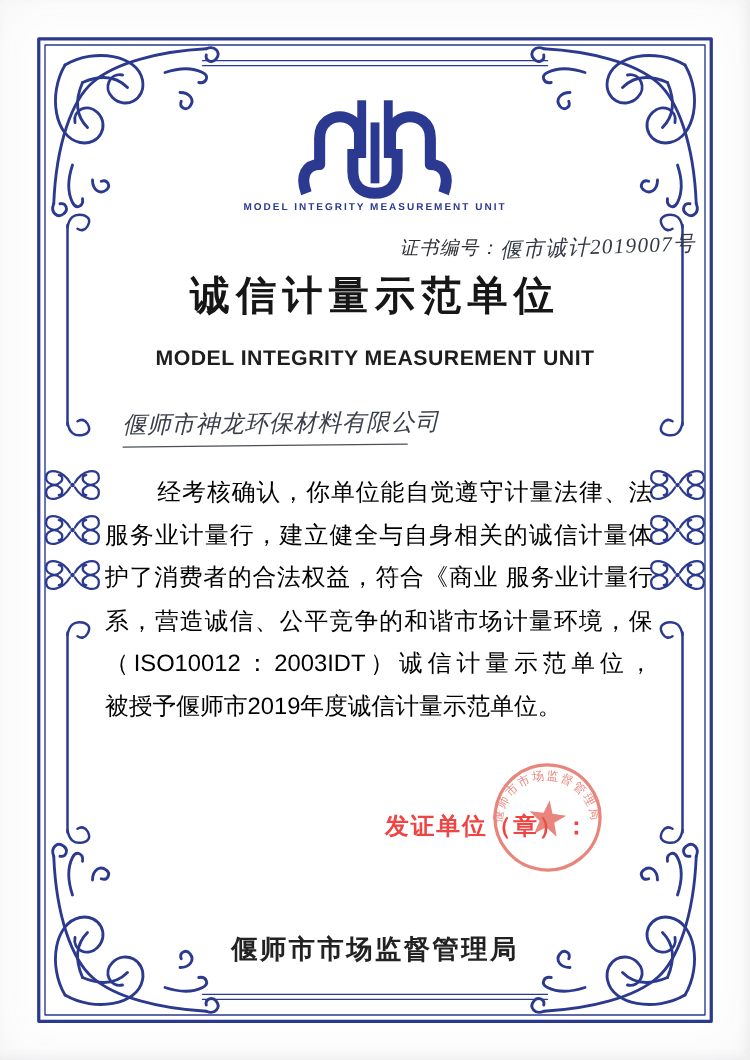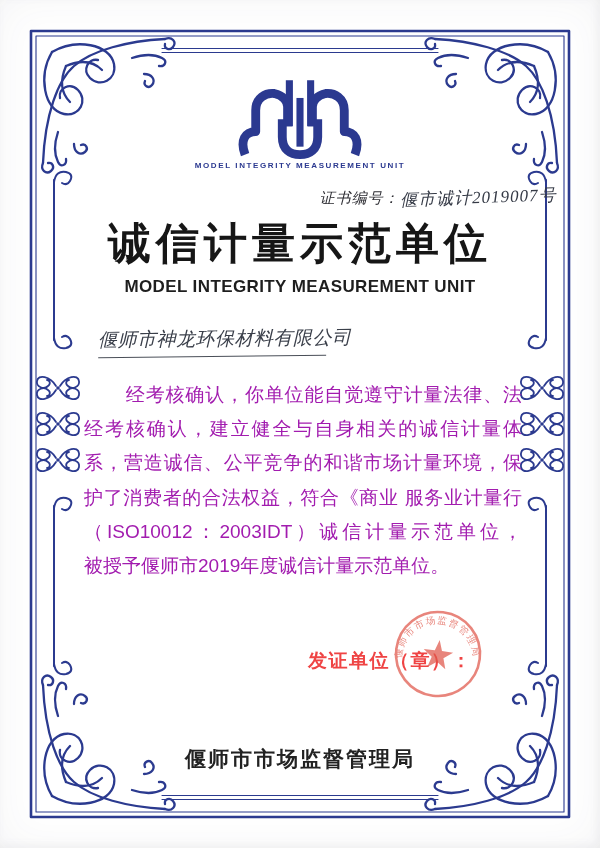--- a/index.html
+++ b/index.html
@@ -20,35 +20,35 @@
   
   #cert-no{right:44px;top:186px;font-size:15px;color:#2d2d33;white-space:nowrap;}
   #cert-no .label{font-family:"Liberation Serif",serif;font-style:italic;letter-spacing:1px;margin-top:41px;}
   #cert-no .value{
     font-family:"Liberation Serif",serif;font-style:italic;font-size:17px;color:#353a46;
     display:inline-block;transform:rotate(-2deg);letter-spacing:1px;
   }
   
   #title-zh{
     left:0;right:0;top:215px;text-align:center;color:#161616;
-    font-family:"Liberation Serif",serif;font-weight:bold;font-size:43px;letter-spacing:5px;
+    font-family:"Liberation Serif",serif;font-weight:bold;font-size:32px;letter-spacing:5px;
   }
   #title-en{
     left:0;right:0;top:277px;text-align:center;color:#1e1e1e;
     font-weight:bold;font-size:17px;letter-spacing:.4px;
   }
   
   #awardee{
     left:98px;top:326px;width:228px;color:#3a3f4a;
     font-family:"Liberation Serif",serif;font-style:italic;font-size:19px;letter-spacing:.5px;
     border-bottom:1.5px solid #4a4f58;padding-bottom:4px;transform:rotate(-.6deg);
     white-space:nowrap;
   }
   
-  #body-text{left:84px;top:378px;width:438px;color:#a21caf;font-size:19px;}
+  #body-text{left:84px;top:378px;width:438px;color:#000000;font-size:19px;}
   .body-line{height:34.2px;line-height:34.2px;text-align:justify;text-align-last:justify;white-space:nowrap;}
   .body-line.first{padding-left:2.2em;}
   .body-line.last{text-align:right;text-align-last:left;}
   
   #issuer-line{left:308px;top:648px;font-size:19px;font-weight:700;color:#ef4444;letter-spacing:1.5px;}
   #seal-svg{position:absolute;left:390px;top:604px;width:96px;height:100px;opacity:.72;}
   
   #footer-org{
     left:0;right:0;top:745px;text-align:center;color:#222;
     font-weight:bold;font-size:21px;letter-spacing:2px;
@@ -143,23 +143,23 @@
     <span class="label">证书编号：</span><span class="value">偃市诚计2019007号</span>
   </div>
 
   <div id="title-zh" class="abs">诚信计量示范单位</div>
   <div id="title-en" class="abs">MODEL INTEGRITY MEASUREMENT UNIT</div>
 
   <div id="awardee" class="abs">偃师市神龙环保材料有限公司</div>
 
   <div id="body-text" class="abs">
     <div class="body-line first">经考核确认，你单位能自觉遵守计量法律、法</div>
-    <div class="body-line">经考核确认，建立健全与自身相关的诚信计量体</div>
+    <div class="body-line">服务业计量行，建立健全与自身相关的诚信计量体</div>
+    <div class="body-line">护了消费者的合法权益，符合《商业 服务业计量行</div>
     <div class="body-line">系，营造诚信、公平竞争的和谐市场计量环境，保</div>
-    <div class="body-line">护了消费者的合法权益，符合《商业 服务业计量行</div>
     <div class="body-line">（ISO10012：2003IDT）诚信计量示范单位，</div>
     <div class="body-line last">被授予偃师市2019年度诚信计量示范单位。</div>
   </div>
 
   <div id="issuer-line" class="abs">发证单位（章）：</div>
 
   <svg id="seal-svg" viewBox="0 0 96 100">
     <defs>
       <path id="sealArc" d="M13,64 A36,36 0 1 1 83,64"></path>
     </defs>

